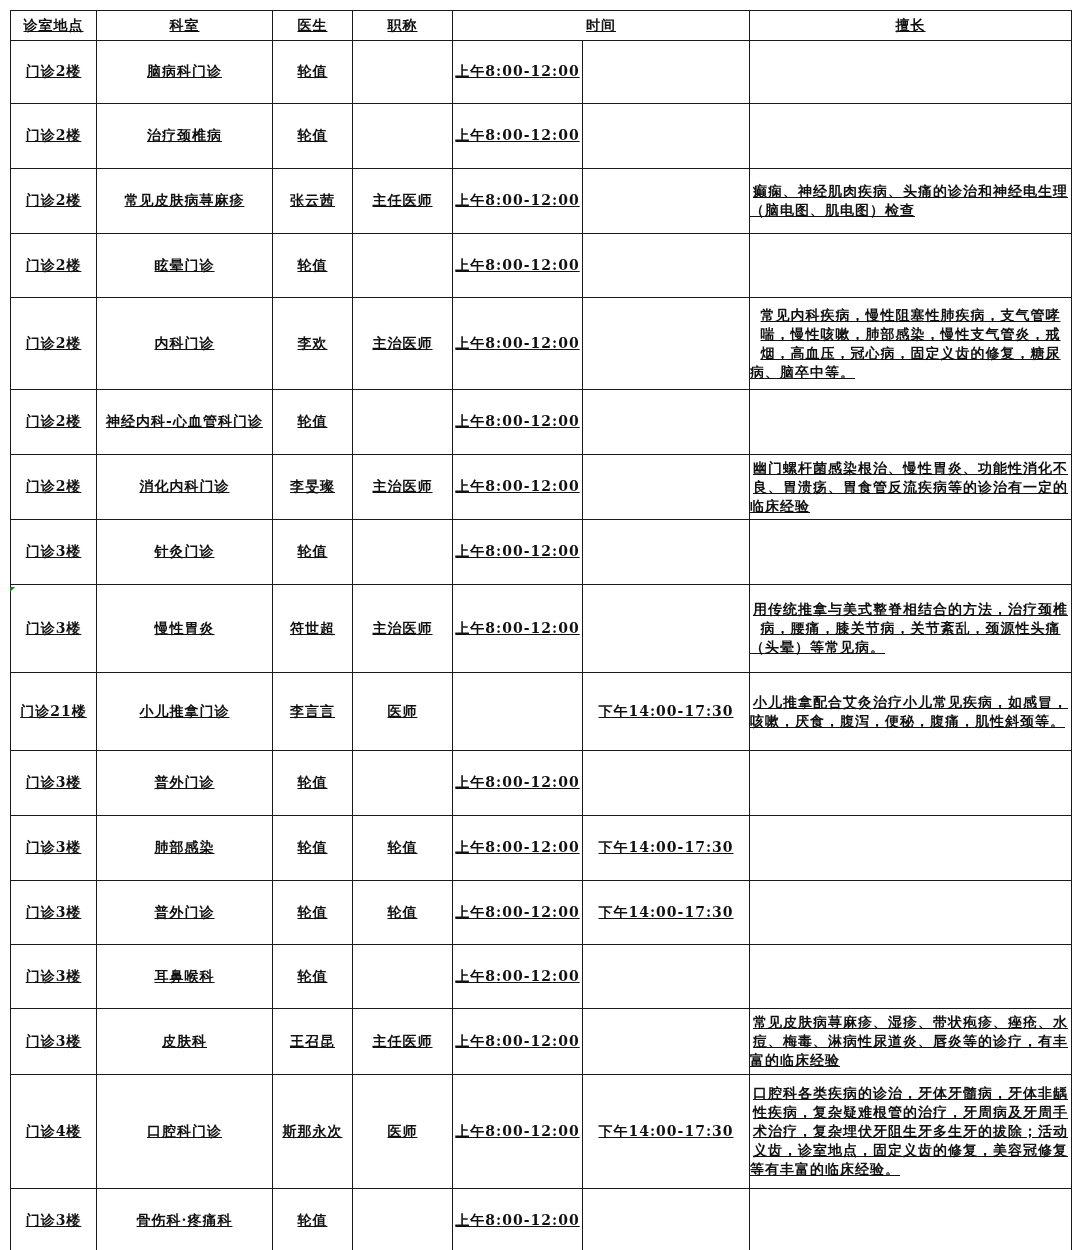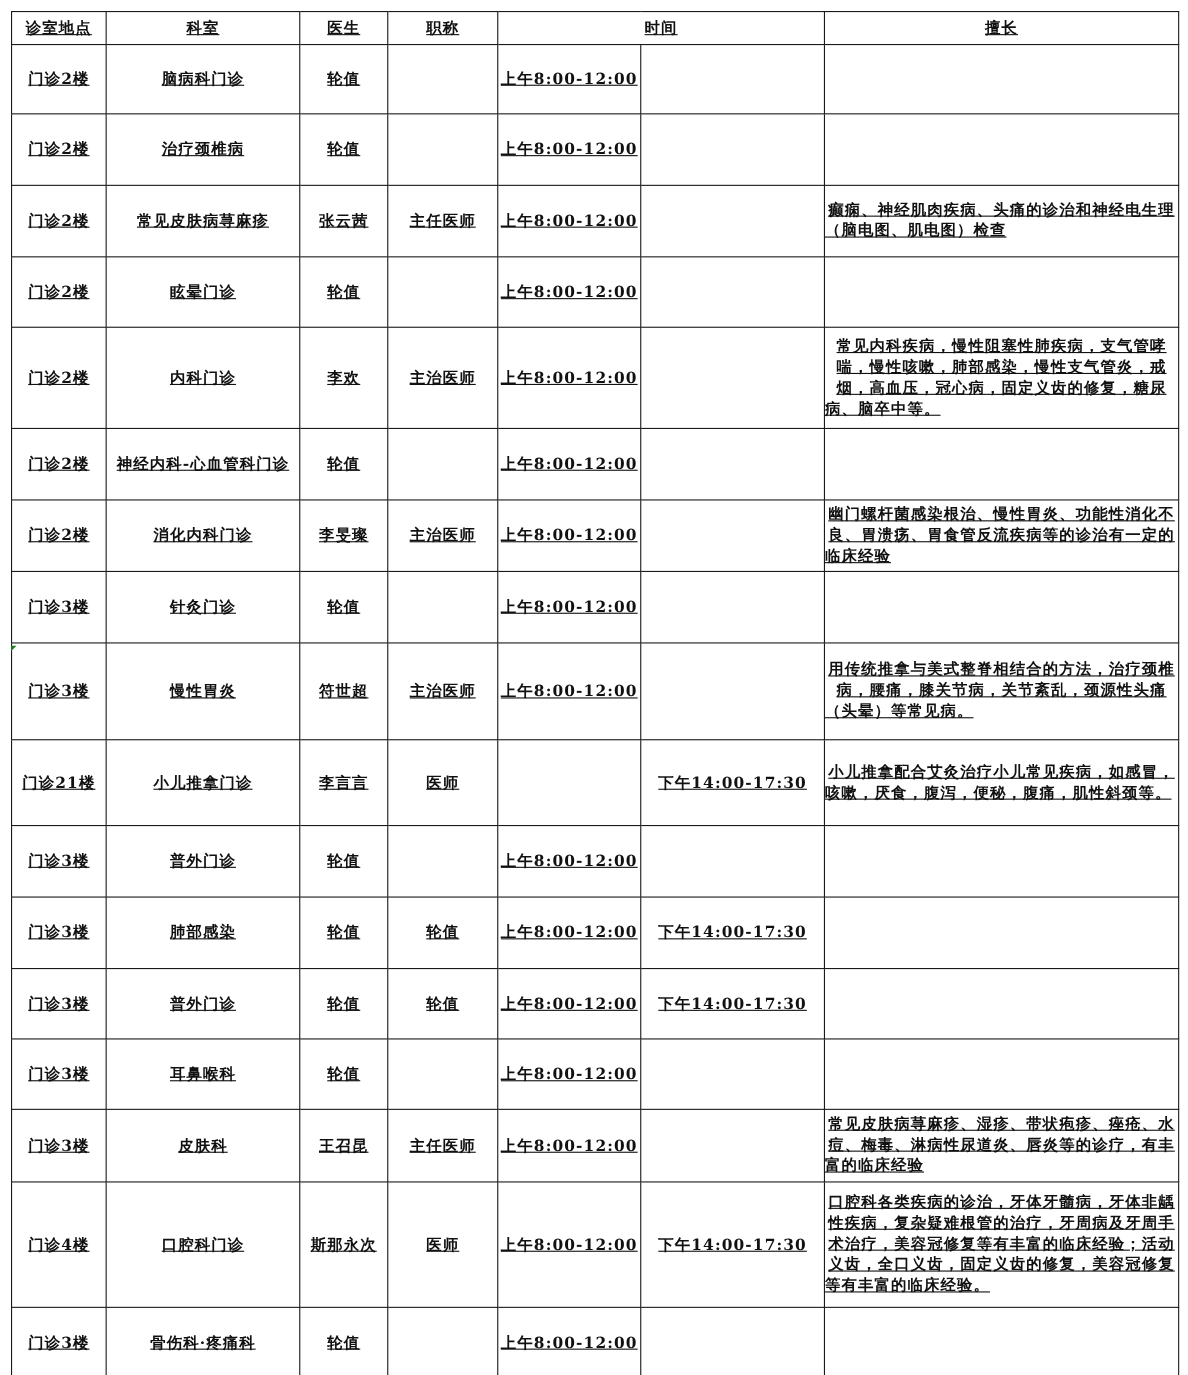--- a/index.html
+++ b/index.html
@@ -228,21 +228,21 @@
         <td class="time2"></td>
         <td class="spec">常见皮肤病荨麻疹、湿疹、带状疱疹、痤疮、水痘、梅毒、淋病性尿道炎、唇炎等的诊疗，有丰富的临床经验</td>
       </tr>
       <tr style="height: 114px;">
         <td class="loc">门诊4楼</td>
         <td class="dept">口腔科门诊</td>
         <td class="doc">斯那永次</td>
         <td class="ttl">医师</td>
         <td class="time">上午8:00-12:00</td>
         <td class="time2">下午14:00-17:30</td>
-        <td class="spec">口腔科各类疾病的诊治，牙体牙髓病，牙体非龋性疾病，复杂疑难根管的治疗，牙周病及牙周手术治疗，美容冠修复等有丰富的临床经验；活动义齿，全口义齿，固定义齿的修复，美容冠修复等有丰富的临床经验。</td>
+        <td class="spec">口腔科各类疾病的诊治，牙体牙髓病，牙体非龋性疾病，复杂疑难根管的治疗，牙周病及牙周手术治疗，复杂埋伏牙阻生牙多生牙的拔除；活动义齿，诊室地点，固定义齿的修复，美容冠修复等有丰富的临床经验。</td>
       </tr>
       <tr style="height: 64px;">
         <td class="loc">门诊3楼</td>
         <td class="dept">骨伤科·疼痛科</td>
         <td class="doc">轮值</td>
         <td class="ttl"></td>
         <td class="time">上午8:00-12:00</td>
         <td class="time2"></td>
         <td class="spec"></td>
       </tr>

